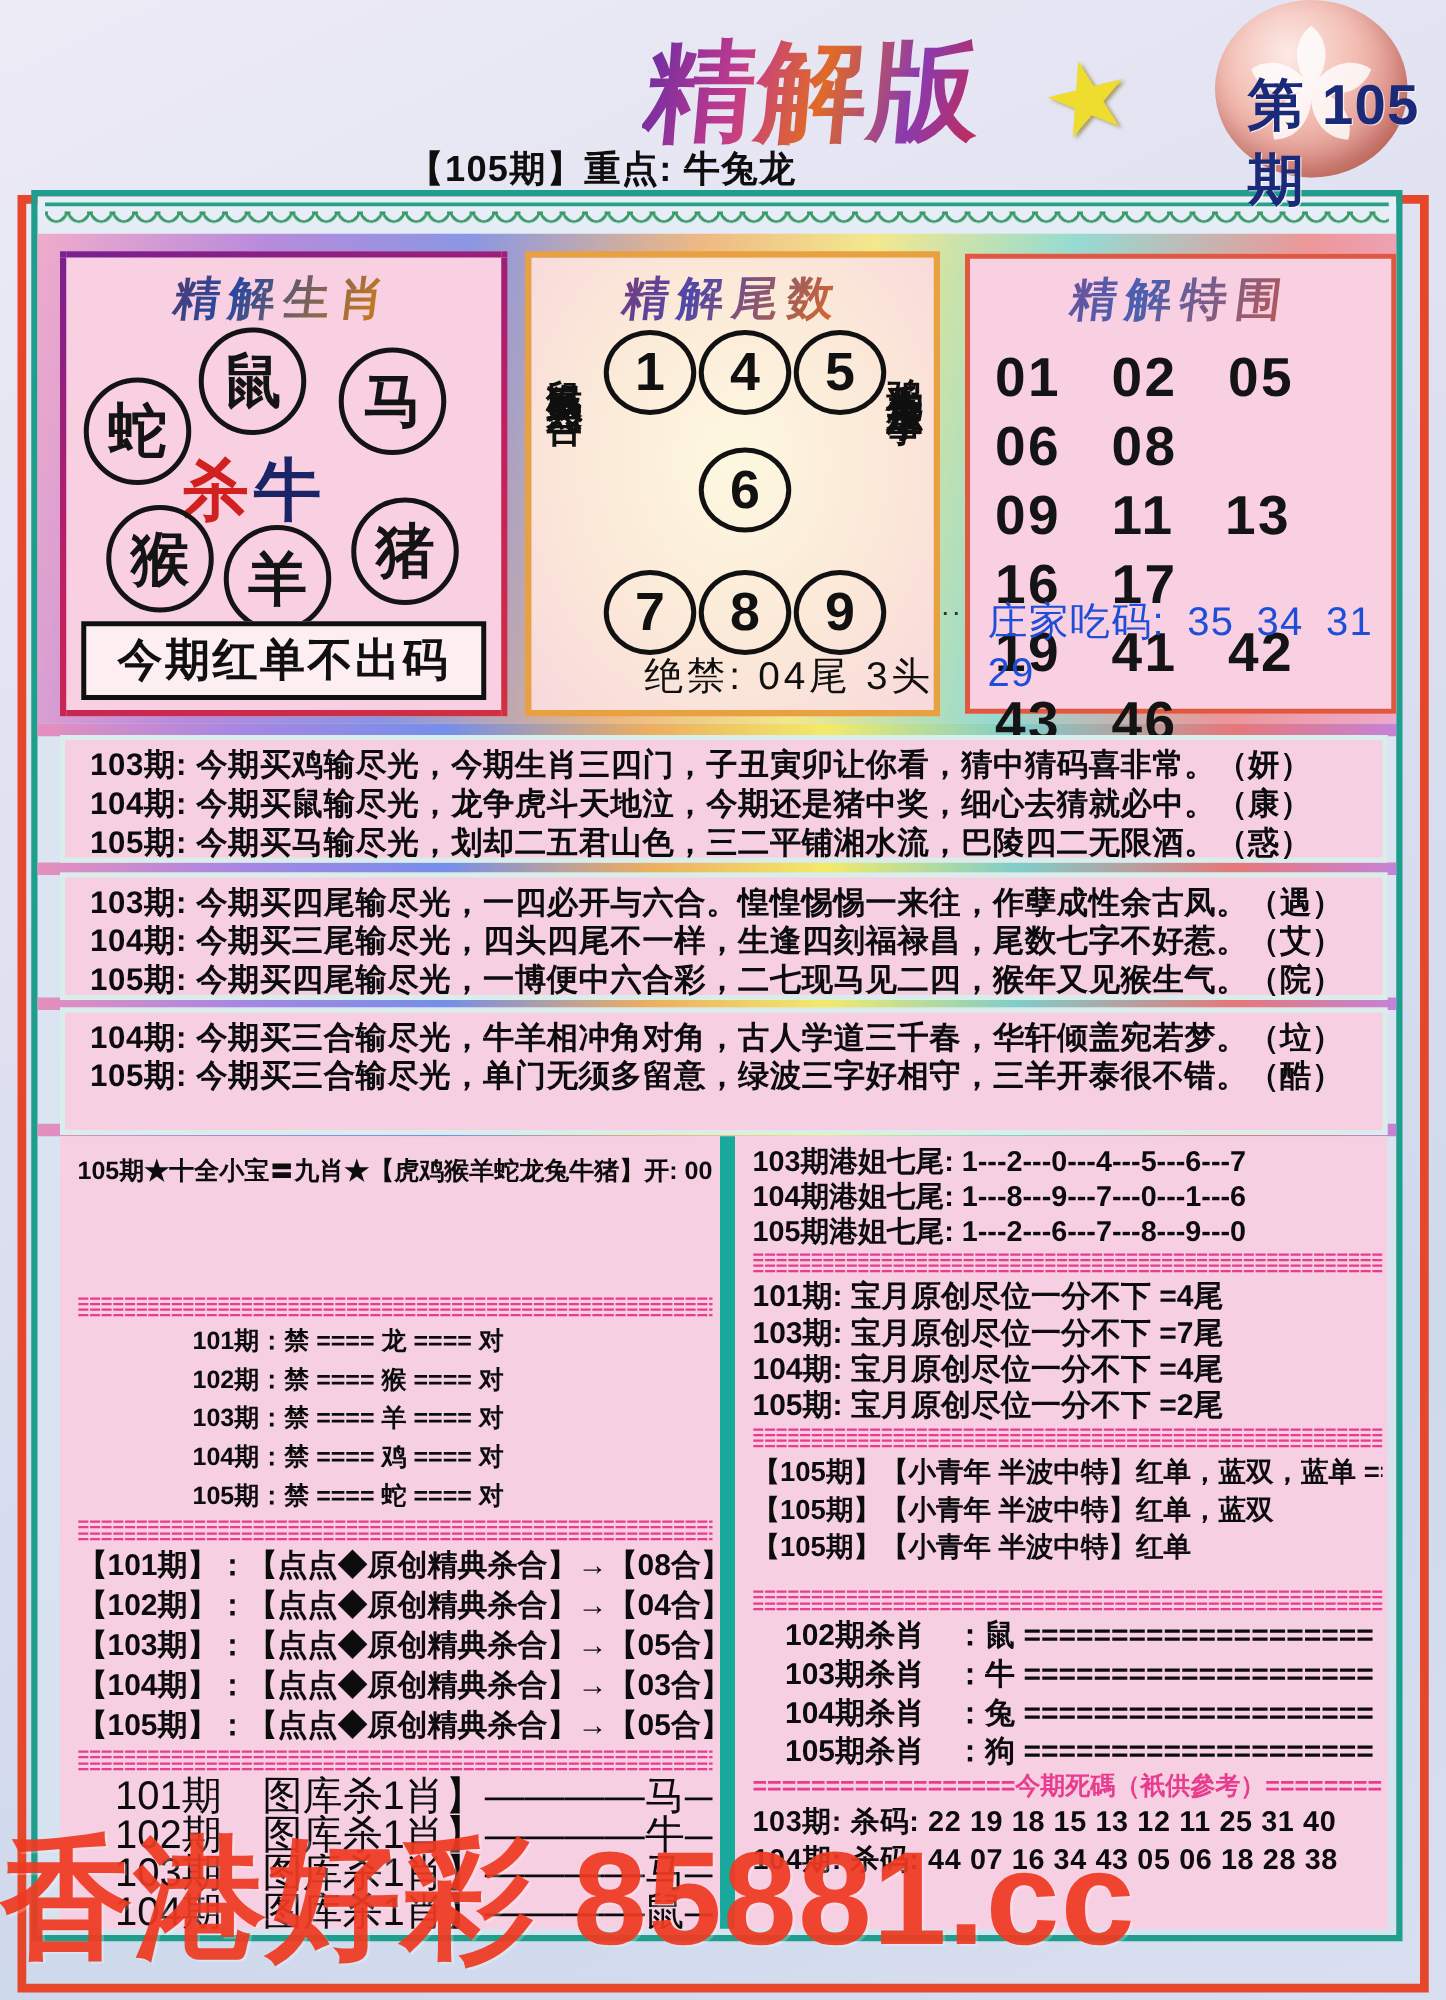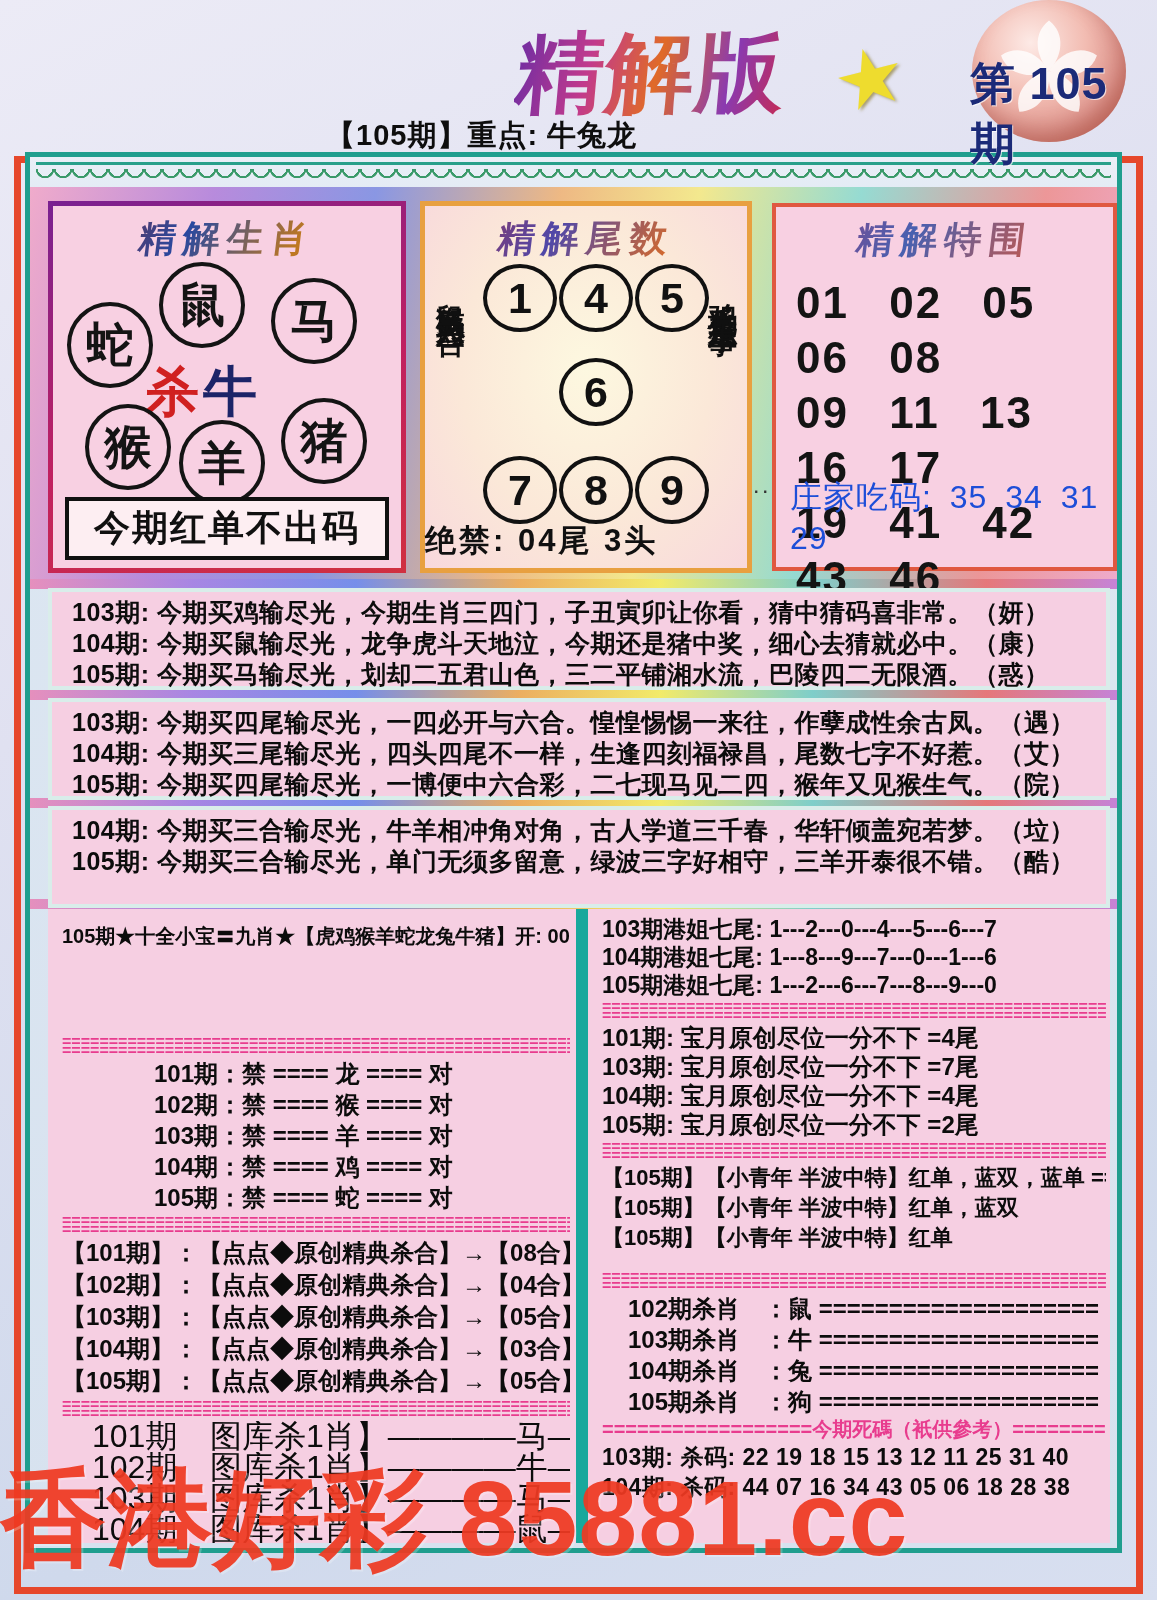--- a/index.html
+++ b/index.html
@@ -14,21 +14,21 @@
     font-size:88px;font-weight:800;letter-spacing:2px;transform:skewX(-5deg);
     background:linear-gradient(100deg,#7a2fa0 5%,#c23a8c 28%,#e06a28 52%,#8a3ab0 78%,#c82a50 100%);
     -webkit-background-clip:text;background-clip:text;color:transparent;
   }
   #hdr-star{position:absolute;left:834px;top:32px;z-index:4;font-size:80px;color:#eedc2e;
     text-shadow:2px 2px 3px rgba(120,100,10,.55);transform:rotate(-14deg)}
   #hdr-sphere{position:absolute;left:972px;top:0px;width:154px;height:142px;border-radius:50%;z-index:3;
     background:radial-gradient(circle at 38% 30%,#fdeae6,#f2bcb2 40%,#e09890 65%,#cc7468 85%,#b85c50 100%);
     box-shadow:inset -6px -12px 20px rgba(150,60,50,.35)}
   #hdr-sphere svg{position:absolute;left:14px;top:8px}
-  #hdr-issue{position:absolute;left:970px;top:54px;z-index:6;font-size:45px;font-weight:800;
+  #hdr-issue{position:absolute;left:998px;top:54px;z-index:6;font-size:45px;font-weight:800;
     color:#1b2a78;letter-spacing:1px;text-shadow:1px 1px 0 rgba(255,255,255,.7)}
   #hdr-focus{position:absolute;left:326px;top:116px;z-index:6;font-size:29px;font-weight:700;
     color:#0e0e0e;letter-spacing:1px}
   
   #red-frame{position:absolute;left:14px;top:156px;width:1115px;height:1424px;
     border:7px solid #e6472b;z-index:0}
   #main{position:absolute;left:25px;top:152px;width:1087px;height:1391px;
     border:5px solid #1f9e8e;z-index:1;
     background:linear-gradient(180deg,#e9eff7 0%,#dde7f2 5%,#d7e2ef 100%)}
   #wave{position:absolute;left:6px;top:5px;right:6px;height:18px;
@@ -61,43 +61,43 @@
   #kill-line{position:absolute;left:92px;top:150px;font-size:54px;font-weight:800;letter-spacing:4px}
   #kill-line .kw{color:#d02020}
   #kill-line .ka{color:#1c2468}
   #zodiac-footer{position:absolute;left:12px;right:12px;bottom:8px;border:4px solid #101010;
     background:#fdeef2;text-align:center;font-size:36px;font-weight:800;color:#101010;
     padding:3px 0;letter-spacing:2px}
   .vtext{position:absolute;top:74px;writing-mode:vertical-rl;font-size:29px;font-weight:700;
     color:#101010;letter-spacing:4px}
   .tc{position:absolute;width:66px;height:60px;border:4px solid #111;border-radius:50%;
     display:flex;align-items:center;justify-content:center;font-size:43px;font-weight:700;color:#111}
-  #tail-footer{position:absolute;left:0;right:0;bottom:6px;text-align:left;
-    font-size:31px;font-weight:700;color:#101010;letter-spacing:3px}
+  #tail-footer{position:absolute;left:0;right:0;bottom:6px;text-align:right;
+    font-size:31px;font-weight:400;color:#101010;letter-spacing:3px}
   .sp-row{font-size:44px;font-weight:800;color:#141414;letter-spacing:2px;word-spacing:26px;
     padding-left:20px;line-height:55px}
   #special-rows{margin-top:10px}
   #special-footer{position:absolute;left:14px;bottom:10px;font-size:32px;font-weight:400;
     color:#1d4ed8;letter-spacing:1px;word-spacing:8px}
   #side-dots{position:absolute;left:724px;top:322px;font-size:16px;color:#333;font-weight:700}
   
   .vblock{position:absolute;left:18px;width:1062px;height:102px;box-sizing:border-box;
     background:#f6cfe2;border:4px solid #d9edea;padding:5px 0 0 20px}
   .vrow{font-size:25px;font-weight:700;color:#0c0c0c;line-height:31px;letter-spacing:.5px;white-space:nowrap;overflow:hidden}
   
   #bottom{position:absolute;left:18px;top:752px;width:1062px;height:634px;display:flex;
     background:#f6cfe2}
   #bcol-left{width:528px;box-sizing:border-box;padding:10px 6px 0 14px;overflow:hidden}
   #bdivider{width:12px;background:#18a89c}
   #bcol-right{flex:1;box-sizing:border-box;padding:6px 4px 0 14px;overflow:hidden}
   .sep{color:#e83c8e;font-weight:700;font-size:16px;letter-spacing:0;height:18px;overflow:hidden;margin:3px 0}
   .sep div{height:9px;line-height:9px;white-space:nowrap;overflow:hidden}
   #bl-headline{font-size:20px;font-weight:700;color:#0c0c0c;white-space:nowrap;overflow:hidden;margin-top:4px}
   #bl-spacer{height:84px}
-  .ban-row{font-size:24px;font-weight:700;color:#0c0c0c;line-height:31px;padding-left:92px;white-space:nowrap;overflow:hidden}
+  .ban-row{font-size:20px;font-weight:700;color:#0c0c0c;line-height:31px;padding-left:92px;white-space:nowrap;overflow:hidden}
   .kill-row{font-size:24px;font-weight:700;color:#0c0c0c;line-height:32px;white-space:nowrap;overflow:hidden}
   .tuku-row{font-size:32px;font-weight:400;color:#0c0c0c;line-height:31px;display:flex;white-space:nowrap;overflow:hidden}
   .tuku-row .tp{width:118px;padding-left:30px;flex:none}
   .qiwei-row{font-size:23px;font-weight:700;color:#0c0c0c;line-height:28px;white-space:nowrap;overflow:hidden}
   .baoyue-row{font-size:24px;font-weight:700;color:#0c0c0c;line-height:29px;white-space:nowrap;overflow:hidden}
   .banbo-row{font-size:22px;font-weight:700;color:#0c0c0c;line-height:30px;white-space:nowrap;overflow:hidden}
   #br-gap{height:16px}
   .shaxiao-row{font-size:24px;font-weight:700;color:#0c0c0c;line-height:31px;padding-left:26px;white-space:nowrap;overflow:hidden}
   #br-sima-header{font-size:20px;font-weight:700;color:#e83c8e;line-height:25px;white-space:nowrap;overflow:hidden}
   .shama-row{font-size:23px;font-weight:700;color:#0c0c0c;line-height:30px;white-space:nowrap;overflow:hidden;letter-spacing:.5px}

